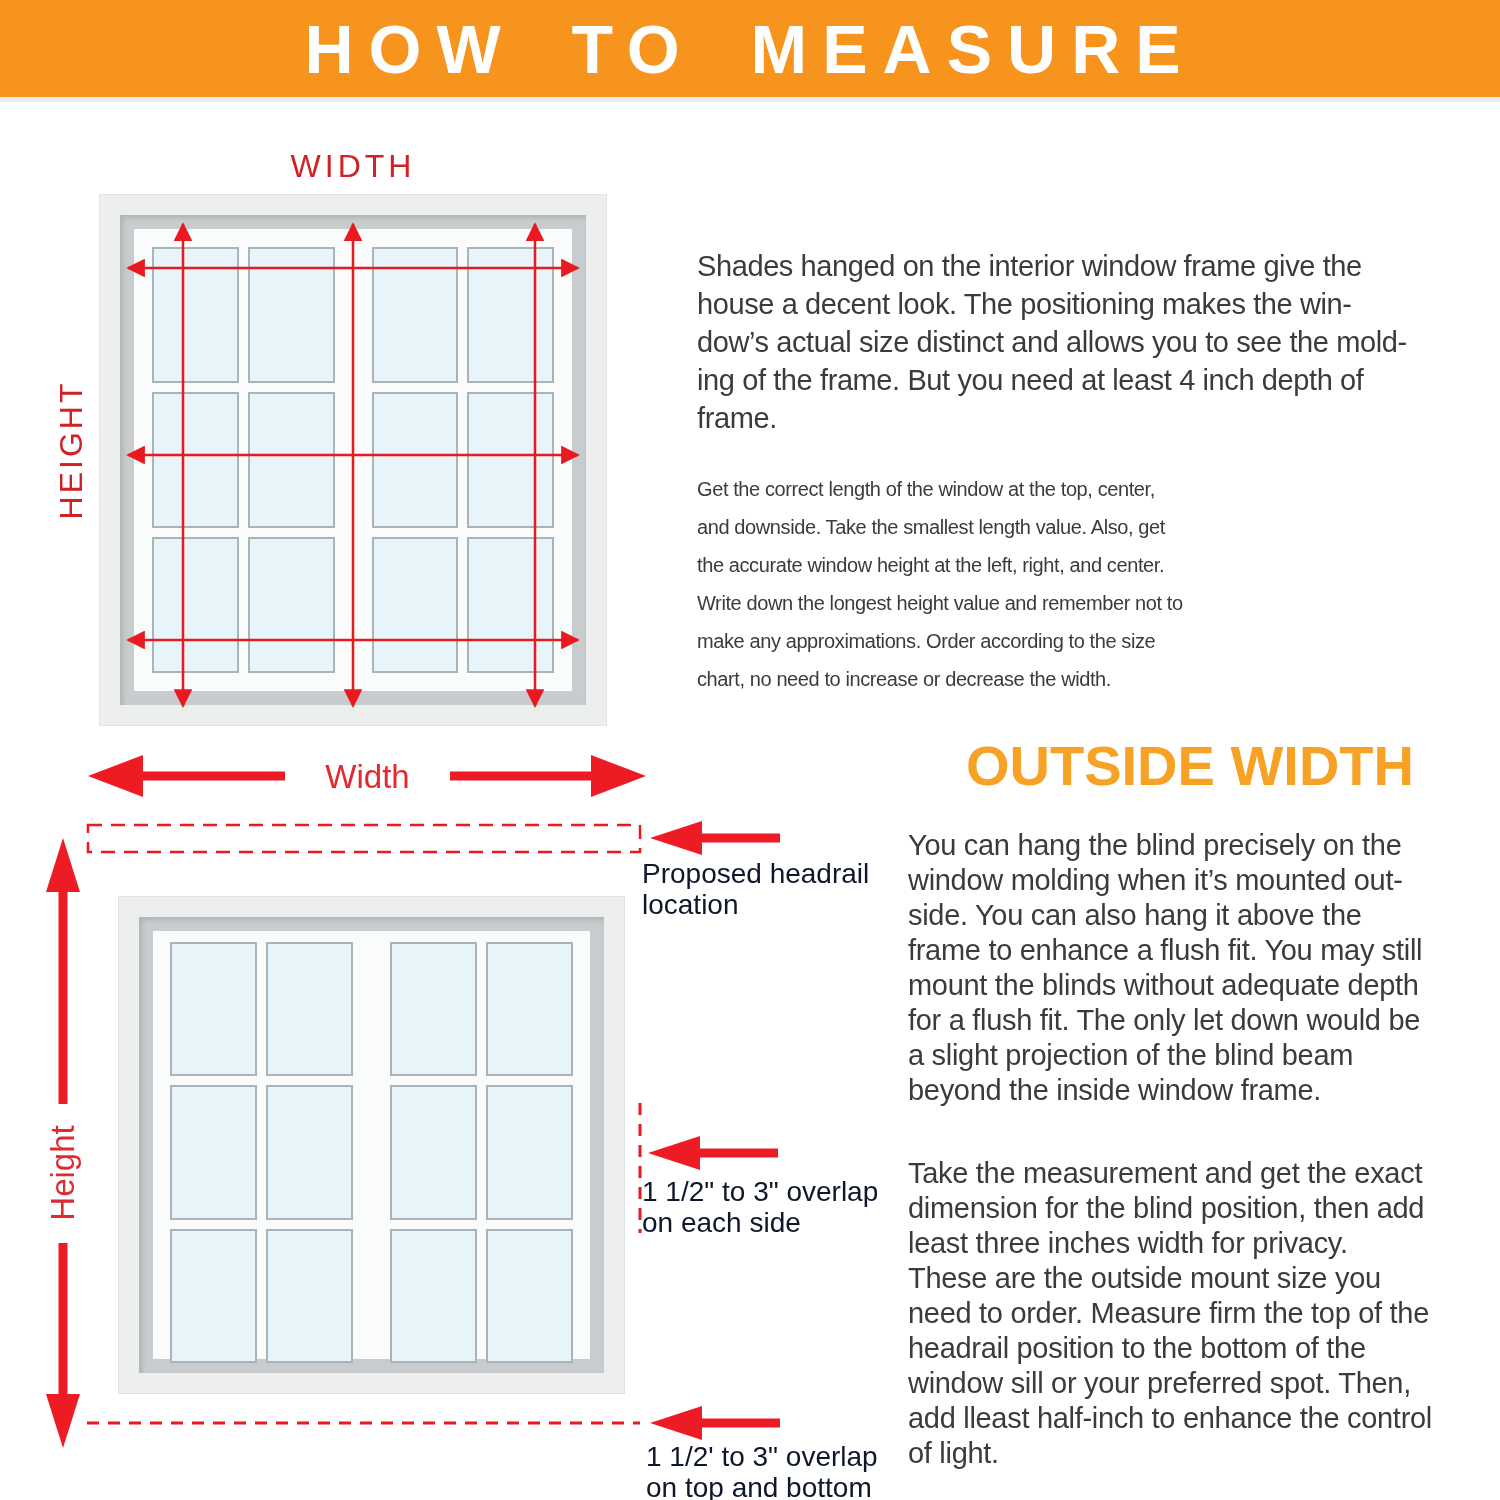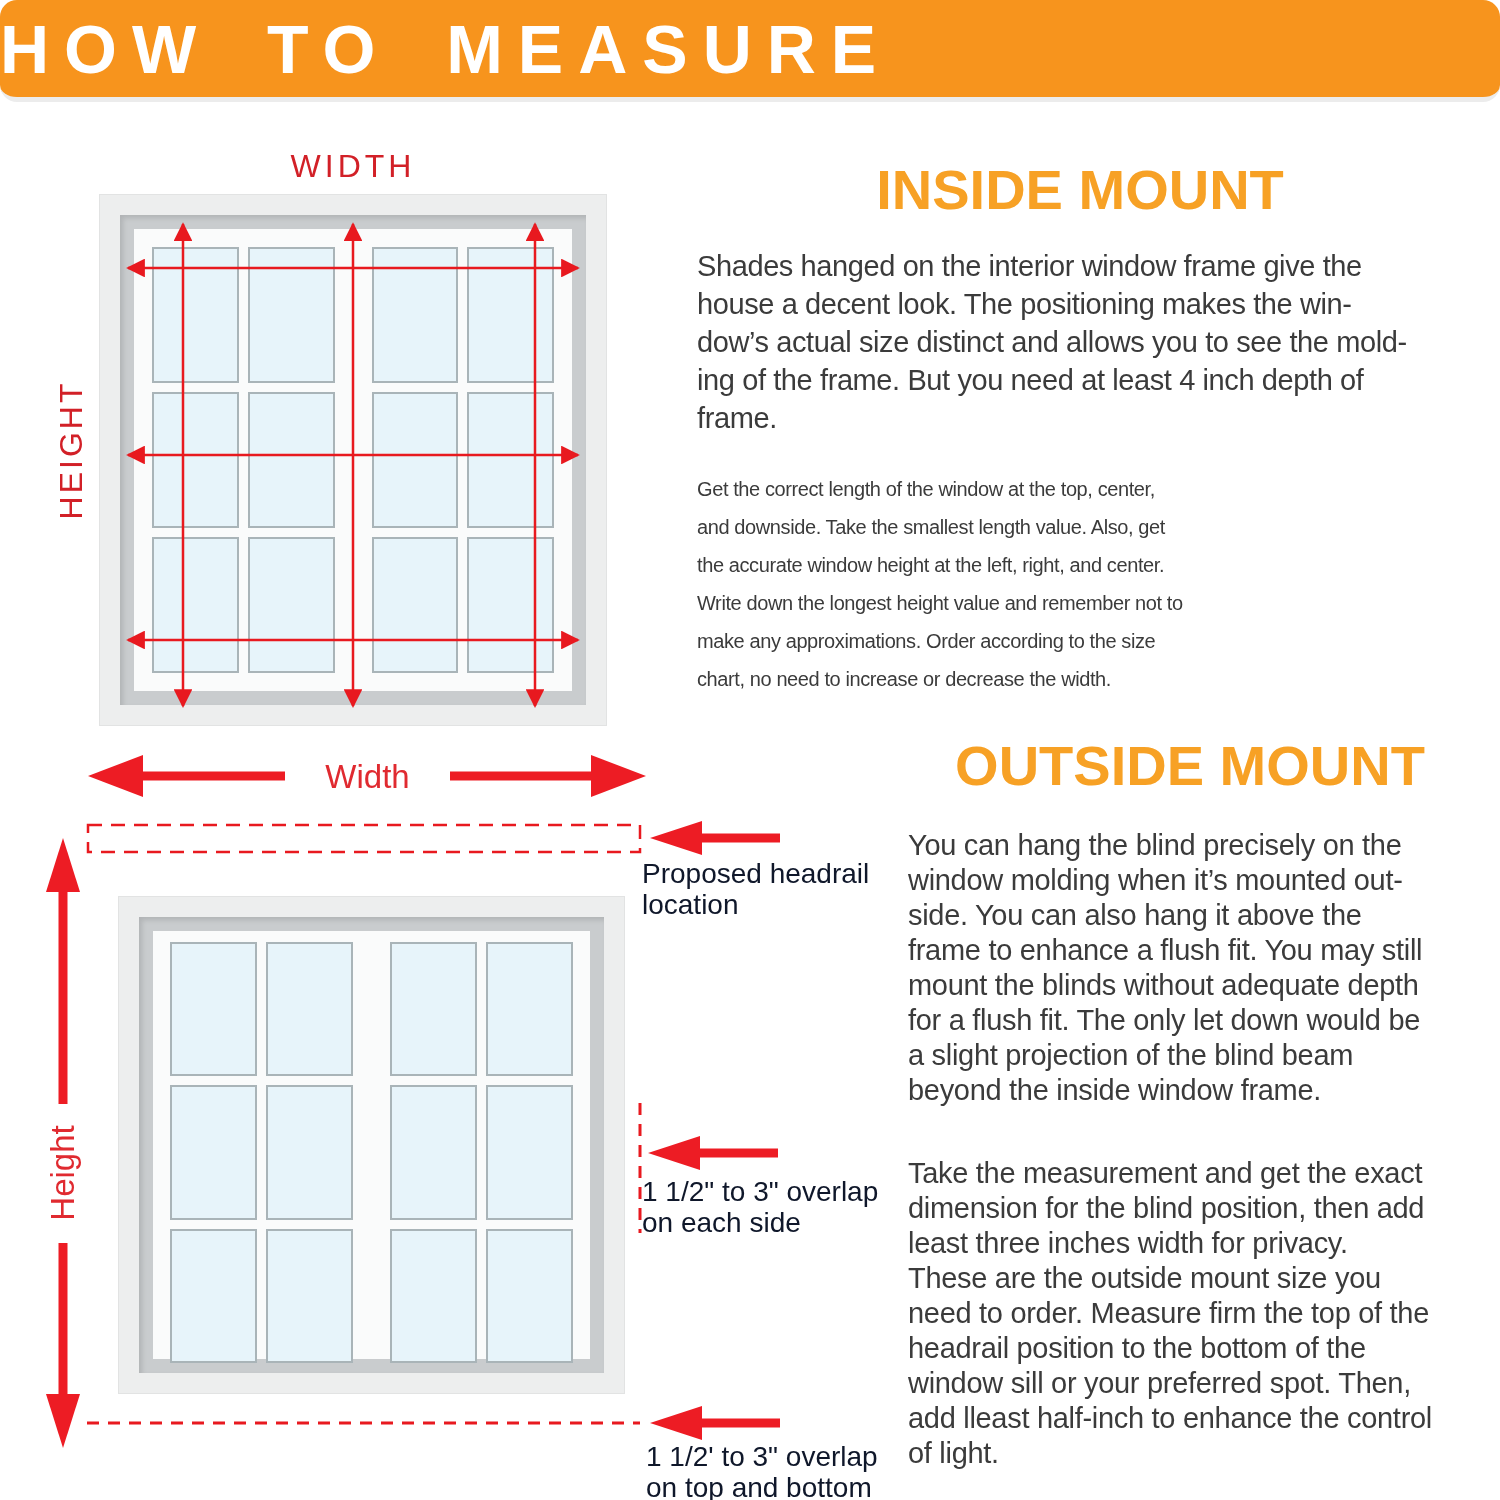--- a/index.html
+++ b/index.html
@@ -2,21 +2,21 @@
 <html><head>
 <meta charset="utf-8">
 <title>How To Measure</title>
 <style>
   html,body{margin:0;padding:0;background:#fff;}
   .page{position:relative;width:1500px;height:1500px;background:#ffffff;overflow:hidden;
         font-family:"Liberation Sans",sans-serif;}
 
   
   .banner{position:absolute;top:0;left:0;width:1500px;height:97px;background:#F7941D;
-          border-bottom:5px solid #ECECEC;display:flex;align-items:center;justify-content:flex-start;border-radius:17px;}
+          border-bottom:5px solid #ECECEC;display:flex;align-items:center;justify-content:center;}
   .banner h1{margin:0;color:#ffffff;font-size:68px;font-weight:bold;
              letter-spacing:15px;word-spacing:22px;line-height:1;}
 
   
   .window{position:absolute;background:#EDEEEE;outline:1px solid #E2E3E3;}
   .w-mid{position:absolute;inset:20px;background:#C9CCCE;box-shadow:inset 3px 3px 5px rgba(0,0,0,.12);}
   .w-inner{position:absolute;inset:34px;background:#FAFBFB;}
   .w-panes{position:absolute;display:flex;gap:37px;}
   .sash{flex:1;display:grid;grid-template-columns:1fr 1fr;grid-template-rows:1fr 1fr 1fr;gap:9px;}
   .pane{background:#E7F4FA;border:2px solid #A9B4B8;}
@@ -176,34 +176,33 @@
     <div class="redlab dim-width">Width</div>
     <div class="redlab dim-height">Height</div>
     <div class="note headrail-note">Proposed headrail
 location</div>
     <div class="note side-note">1 1/2" to 3" overlap
 on each side</div>
     <div class="note bottom-note">1 1/2' to 3" overlap
 on top and bottom</div>
   </section>
 
-  <h2 class="sec-head" id="inside-head">INSIDE MOUNT</h2>
   <div class="para" id="in-p1">Shades hanged on the interior window frame give the
 house a decent look. The positioning makes the win-
 dow’s actual size distinct and allows you to see the mold-
 ing of the frame. But you need at least 4 inch depth of
 frame.</div>
   <div class="para" id="in-p2">Get the correct length of the window at the top, center,
 and downside. Take the smallest length value. Also, get
 the accurate window height at the left, right, and center.
 Write down the longest height value and remember not to
 make any approximations. Order according to the size
 chart, no need to increase or decrease the width.</div>
 
-  <h2 class="sec-head" id="outside-head">OUTSIDE MOUNT</h2>
+  <h2 class="sec-head" id="outside-head">OUTSIDE WIDTH</h2>
   <div class="para" id="out-p1">You can hang the blind precisely on the
 window molding when it’s mounted out-
 side. You can also hang it above the
 frame to enhance a flush fit. You may still
 mount the blinds without adequate depth
 for a flush fit. The only let down would be
 a slight projection of the blind beam
 beyond the inside window frame.</div>
   <div class="para" id="out-p2">Take the measurement and get the exact
 dimension for the blind position, then add

